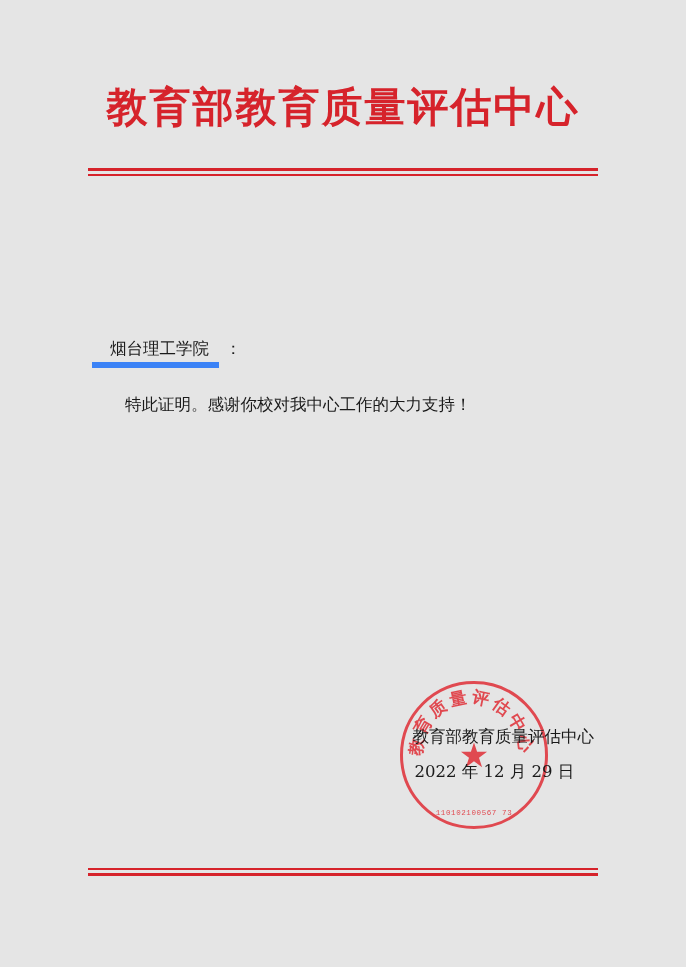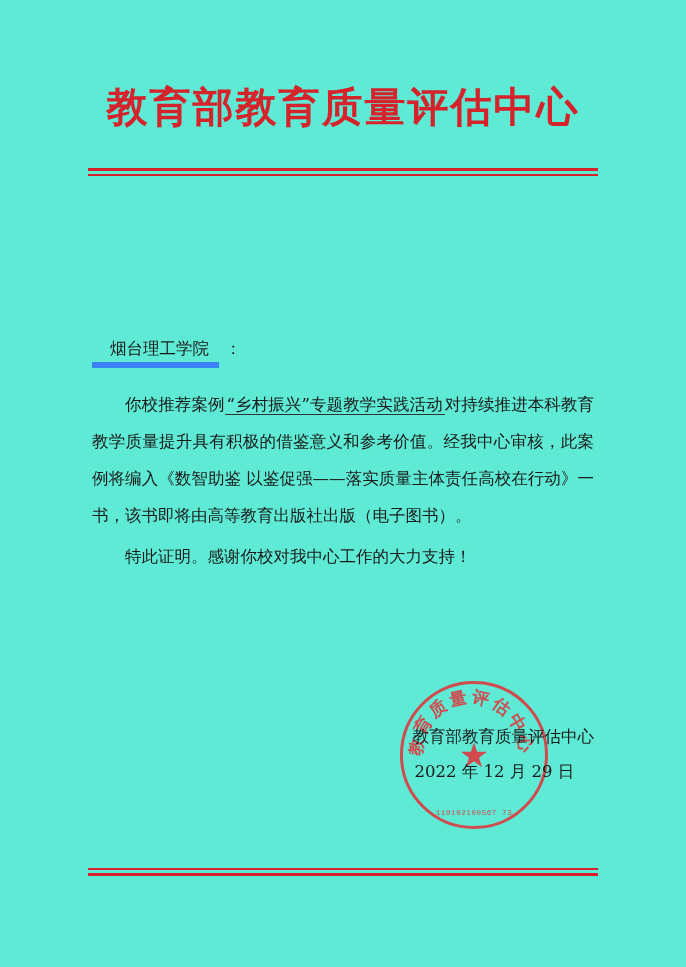--- a/index.html
+++ b/index.html
@@ -12,21 +12,21 @@
     height: 967px;
     position: relative;
     font-family: "DejaVu Serif", "Liberation Serif", serif;
     color: #1a1a1a;
     overflow: hidden;
   }
 
   .page {
     position: absolute;
     inset: 0;
-    background: #5eead4;
+    background: #e5e5e5;
   }
 
   
   .letterhead {
     position: absolute;
     top: 84px;
     left: 0;
     right: 0;
     text-align: center;
   }
@@ -171,23 +171,20 @@
     <div class="rule-thin"></div>
   </div>
 
 
   <div class="body-area">
 
     <p class="salutation">
       <span class="school">烟台理工学院</span><span class="colon">：</span>
     </p>
 
-    <p class="para">
-      <span>你校推荐案例</span><span class="underline-case">“乡村振兴”专题教学实践活动</span><span>对持续推进本科教育教学质量提升具有积极的借鉴意义和参考价值。经我中心审核，此案例将编入《数智助鉴 以鉴促强——落实质量主体责任高校在行动》一书，该书即将由高等教育出版社出版（电子图书）。</span>
-    </p>
 
     <p class="para">特此证明。感谢你校对我中心工作的大力支持！</p>
   </div>
 
   <div class="seal">
     <svg width="136" height="136" viewBox="0 0 136 136" aria-hidden="true">
       <defs>
         <path id="arcTop" d="M 19 68 A 49 49 0 0 1 117 68" fill="none"></path>
       </defs>
       <text font-family="'DejaVu Serif','Liberation Serif',serif" font-size="17" font-weight="700" fill="#e0343c" letter-spacing="3.2">

